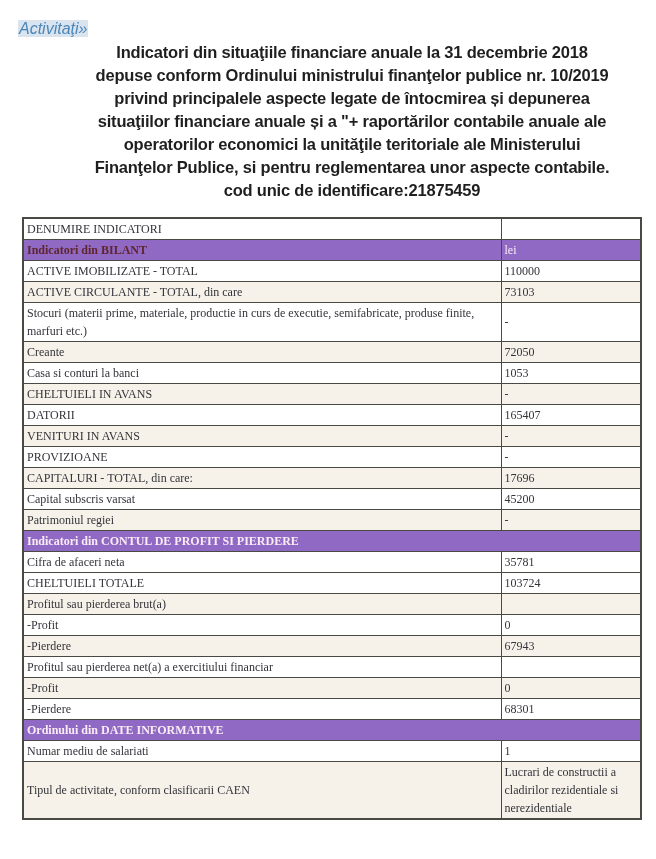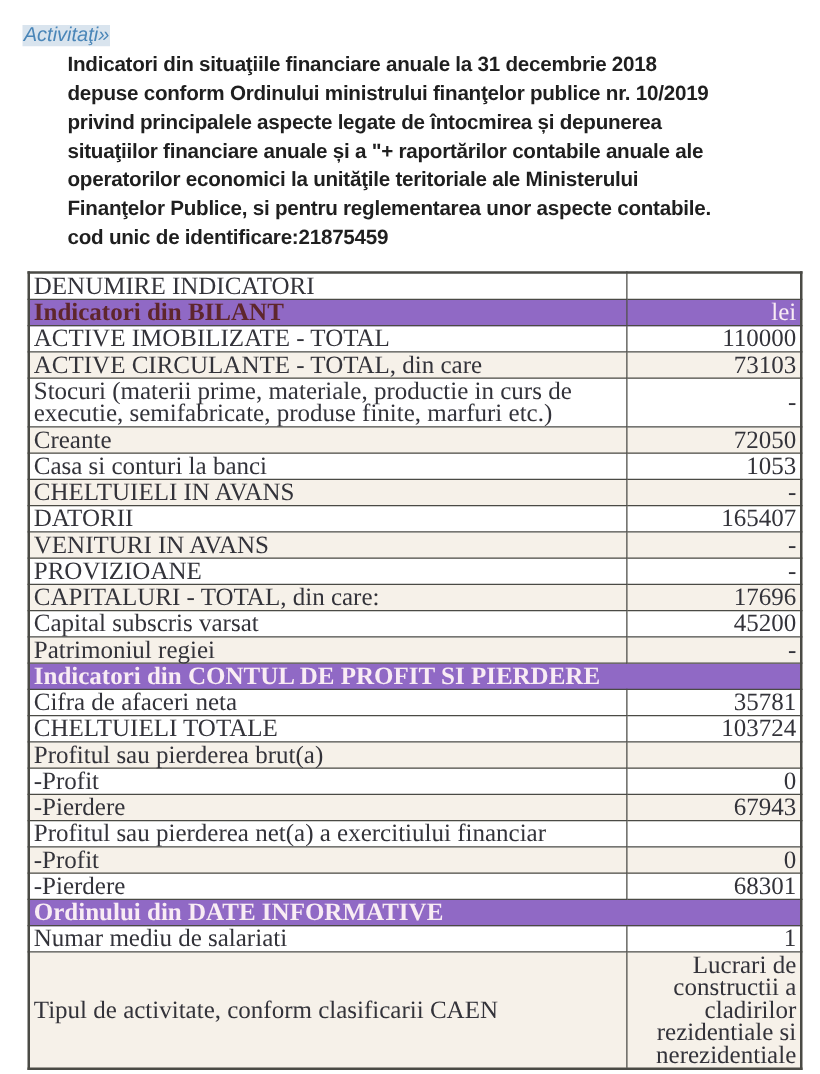--- a/index.html
+++ b/index.html
@@ -22,34 +22,34 @@
   .topbar{padding:20px 0 0 18px;}
   .activities-link{
     font-family:"Liberation Sans","DejaVu Sans",sans-serif;
     font-size:16px;color:var(--link);text-decoration:none;
     background:var(--link-bg);padding:0 1px;font-style:italic;
   }
   .title{
     margin-top:3px;
     font-family:"Liberation Sans","DejaVu Sans",sans-serif;
     font-weight:bold;font-size:16.5px;line-height:23px;
-    text-align:left;color:var(--title-text);
+    text-align:center;color:var(--title-text);
     padding:0 6px;letter-spacing:-0.2px;margin-left:48px;
   }
   table.fin-table{
     border-collapse:collapse;table-layout:fixed;
     margin:15px 0 0 22px;width:618px;
     border:2px solid var(--border);
-    font-size:20px;line-height:18px;padding-left:29px;
+    font-size:12px;line-height:18px;padding-left:29px;
   }
   col.c1{width:478px;}
   col.c2{width:140px;}
   td{border:1px solid var(--border);padding:1px 3px;vertical-align:middle;}
   td.label{text-align:left;}
-  td.value{text-align:right;}
+  td.value{text-align:left;}
   tr.beige{background:var(--beige);}
   tr.purple{background:var(--purple);}
   td.bilant-label{color:var(--maroon);font-weight:bold;}
   td.unit-label{color:var(--header-text);}
   td.section-label{
     color:var(--header-text);font-weight:bold;text-align:left;
   }
 </style>
 </head>
 <body>

